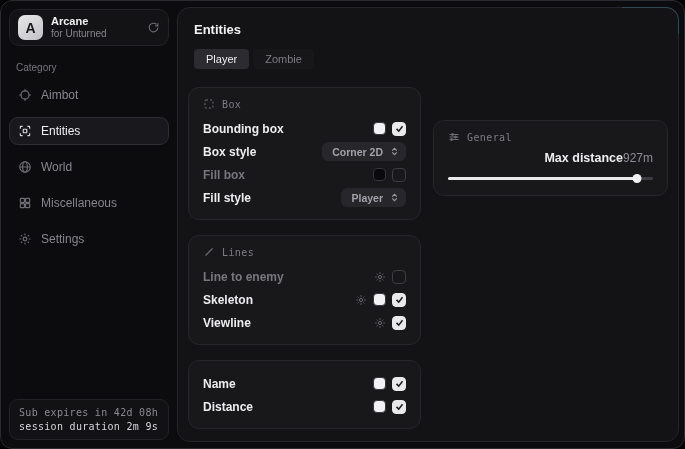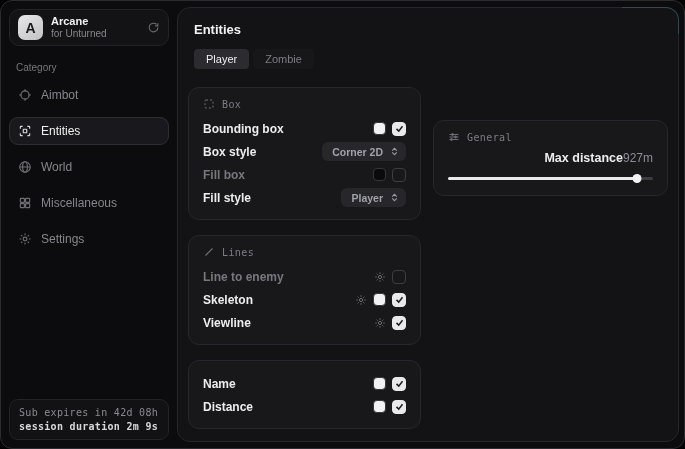--- a/index.html
+++ b/index.html
@@ -48,21 +48,21 @@
   }
   .nav-item.selected .icon { color:#d8d8dc; }
 
   .status-card {
     position:absolute; left:8px; right:8px; bottom:8px;
     background:#121215; border:1px solid #232328; border-radius:9px;
     padding:7px 9px;
     font-family:"DejaVu Sans Mono", monospace;
   }
   .status-line1 { font-size:10px; color:#8a8a91; letter-spacing:.3px; }
-  .status-line2 { font-size:10px; color:#d8d8dc; margin-top:3px; letter-spacing:.3px;font-weight:bold; }
+  .status-line2 { font-size:10px; color:#d8d8dc; margin-top:3px; letter-spacing:.3px; }
 
   
   .panel {
     position:absolute; left:176px; top:6px; right:5px; bottom:6px;
     background:#131316; border:1px solid #26262c; border-radius:13px;
     padding:14px 10px 14px 10px;
   }
   .panel::after {
     content:""; position:absolute; top:-1px; right:-1px; width:56px; height:26px;
     border-top:1px solid #3c6573; border-right:1px solid #3c6573;

